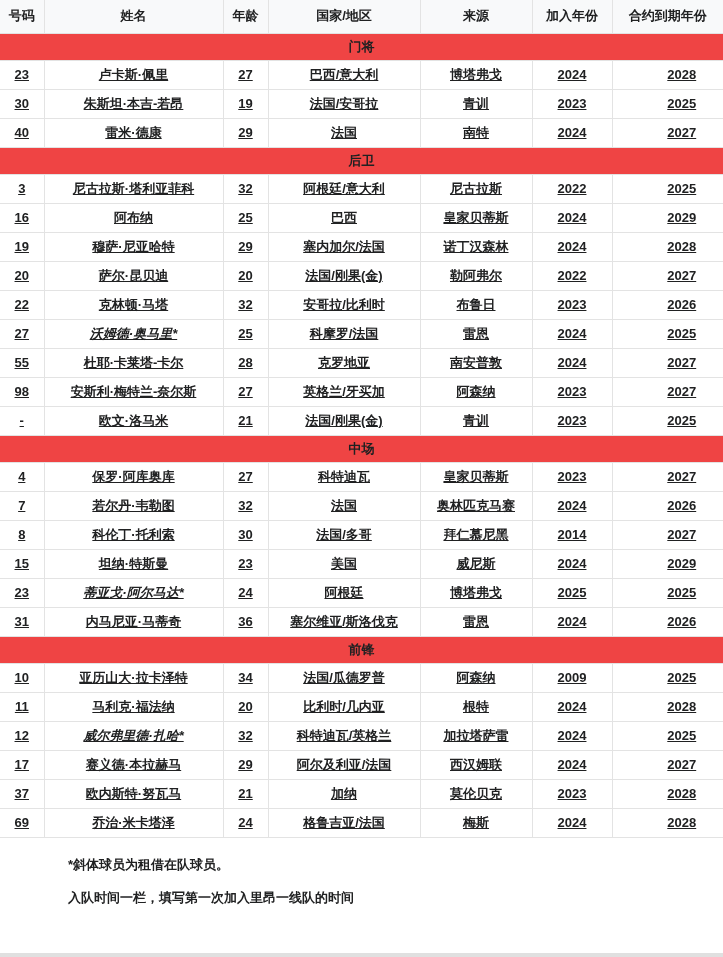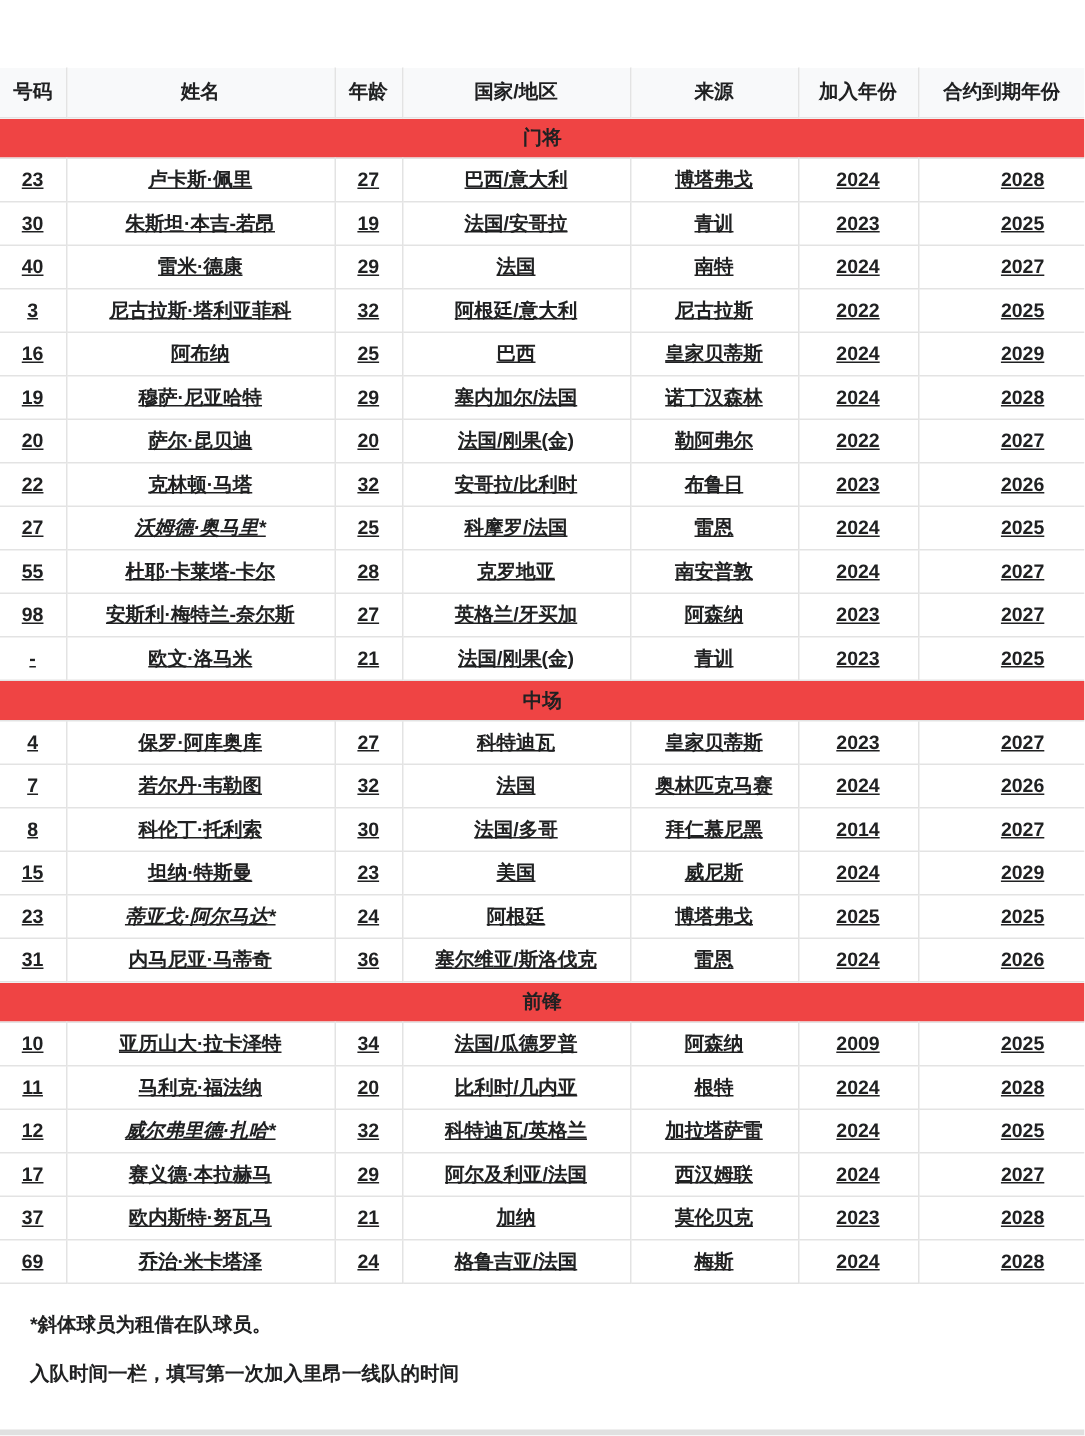--- a/index.html
+++ b/index.html
@@ -9,21 +9,21 @@
   }
   *{box-sizing:border-box;}
   html,body{margin:0;padding:0;}
   body{
     width:723px;height:957px;overflow:hidden;position:relative;
     background:#ffffff;color:var(--text);
     font-family:"Liberation Sans","DejaVu Sans",sans-serif;
     font-weight:700;font-size:13px;
   }
   table.squad{
-    width:723px;border-collapse:collapse;table-layout:fixed;margin-top:45px;
+    width:723px;border-collapse:collapse;table-layout:fixed;
   }
   table.squad th, table.squad td{
     padding:0 2px;text-align:center;vertical-align:middle;
     font-weight:700;color:var(--text);
     white-space:nowrap;overflow:hidden;
   }
   thead tr{height:33px;}
   thead th{
     background:var(--header-bg);
     border-bottom:1px solid var(--border);
@@ -35,21 +35,21 @@
     border-bottom:1px solid var(--border);
     background:#ef4444;
   }
   tr.player-row{height:29px;text-decoration:underline;}
   tr.player-row td{
     border-bottom:1px solid var(--border);
     border-right:1px solid var(--border);
   }
   tr.player-row td:last-child{border-right:none;padding-left:30px;}
   td.loan{font-style:italic;}
-  .notes{padding:19px 20px 0 20px;}
+  .notes{padding:19px 20px 0 20px;margin-left:48px;}
   .notes p{margin:0;font-size:13px;font-weight:700;line-height:16px;}
   .notes p + p{margin-top:17px;}
   .bottom-divider{
     position:absolute;left:0;bottom:0;width:723px;height:4px;
     background:#e0e0e0;
   }
 </style>
 </head>
 <body>
 
@@ -98,20 +98,23 @@
       </tr>
       <tr class="player-row">
         <td>40</td>
         <td>雷米·德康</td>
         <td>29</td>
         <td>法国</td>
         <td>南特</td>
         <td>2024</td>
         <td>2027</td>
       </tr>
+      <tr class="section-row">
+        <td colspan="7">后卫</td>
+      </tr>
       <tr class="player-row">
         <td>3</td>
         <td>尼古拉斯·塔利亚菲科</td>
         <td>32</td>
         <td>阿根廷/意大利</td>
         <td>尼古拉斯</td>
         <td>2022</td>
         <td>2025</td>
       </tr>
       <tr class="player-row">

